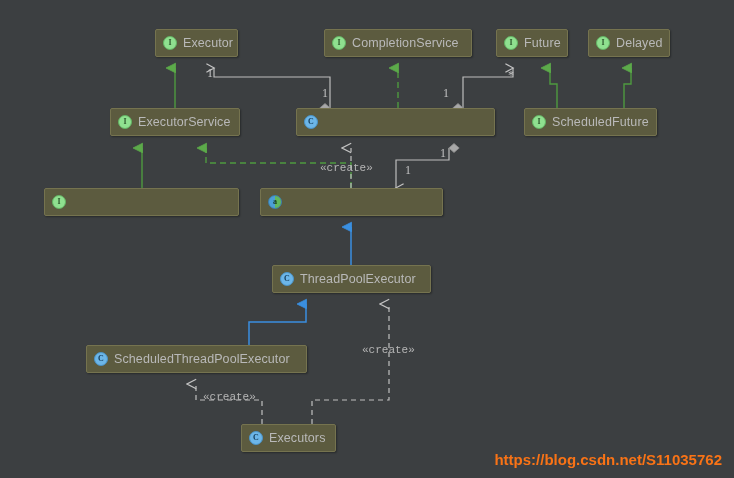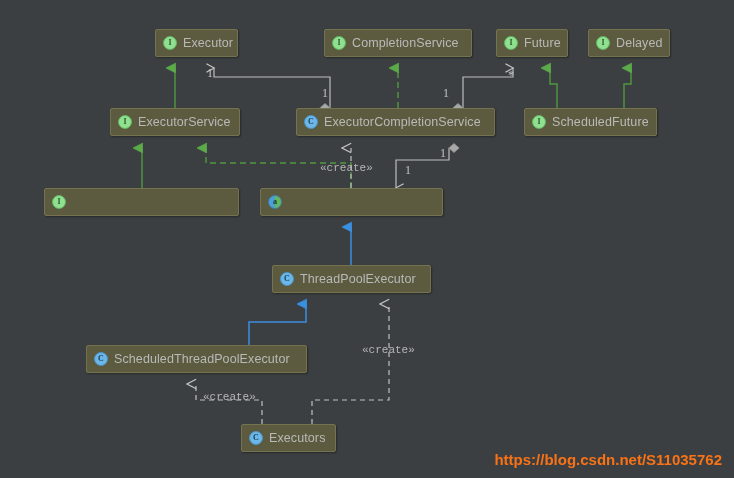--- a/index.html
+++ b/index.html
@@ -129,21 +129,20 @@
   <div class="node" style="left: 588px; top: 29px; width: 82px;">
     <span class="ic ic-interface">I</span>
     <span class="label">Delayed</span>
   </div>
   <div class="node" style="left: 110px; top: 108px; width: 130px;">
     <span class="ic ic-interface">I</span>
     <span class="label">ExecutorService</span>
   </div>
   <div class="node" style="left: 296px; top: 108px; width: 199px;">
     <span class="ic ic-class">C</span>
-    <span class="label">ExecutorCompletionService</span>
   </div>
   <div class="node" style="left: 524px; top: 108px; width: 133px;">
     <span class="ic ic-interface">I</span>
     <span class="label">ScheduledFuture</span>
   </div>
   <div class="node" style="left: 44px; top: 188px; width: 195px;">
     <span class="ic ic-interface">I</span>
   </div>
   <div class="node" style="left: 260px; top: 188px; width: 183px;">
     <span class="ic ic-abstract">a</span>

